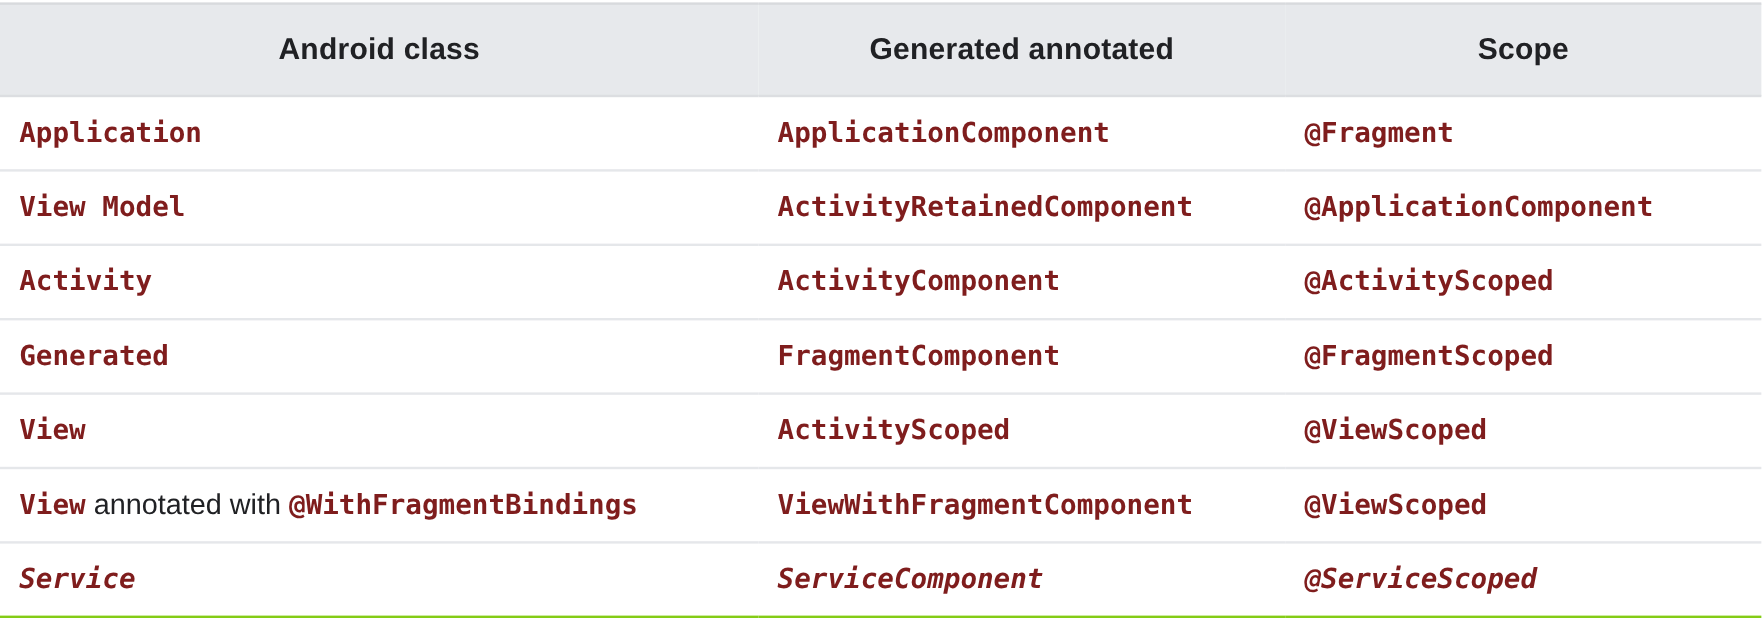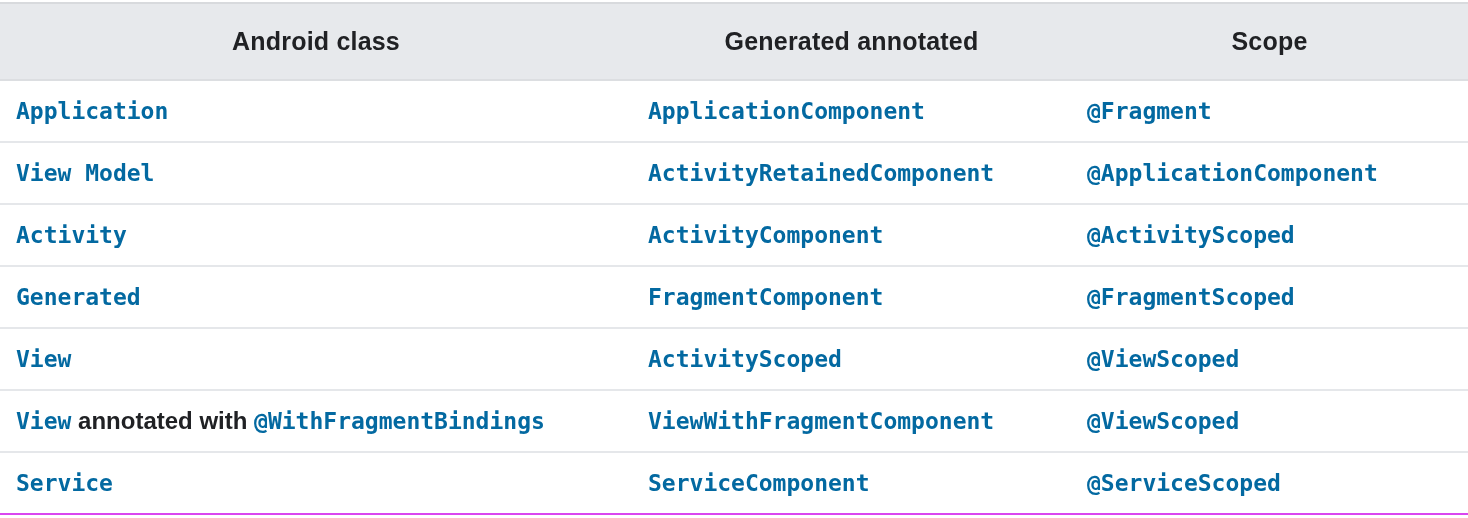--- a/index.html
+++ b/index.html
@@ -43,31 +43,32 @@
     padding: 0 16px;
     vertical-align: middle;
     text-align: left;
     font-size: 24px;
     color: #202124;
     border-bottom: 2px solid #e5e7ea;
     white-space: nowrap;
     overflow: hidden;
   }
   .doc-table tbody tr:last-child td {
-    border-bottom: 2px solid #d946ef;
+    border-bottom: 2px solid #84cc16;
+    font-style: italic;
   }
   .code {
     font-family: "DejaVu Sans Mono", "Liberation Mono", monospace;
     font-weight: 700;
     font-size: 23px;
-    color: #0369a1;
+    color: #7f1d1d;
   }
   .plain {
     font-family: "Liberation Sans", sans-serif;
-    font-weight: 700;
+    font-weight: 400;
     font-size: 24px;
     color: #202124;
   }
 </style>
 </head>
 <body>
 
 <table class="doc-table">
   <thead>
     <tr>

